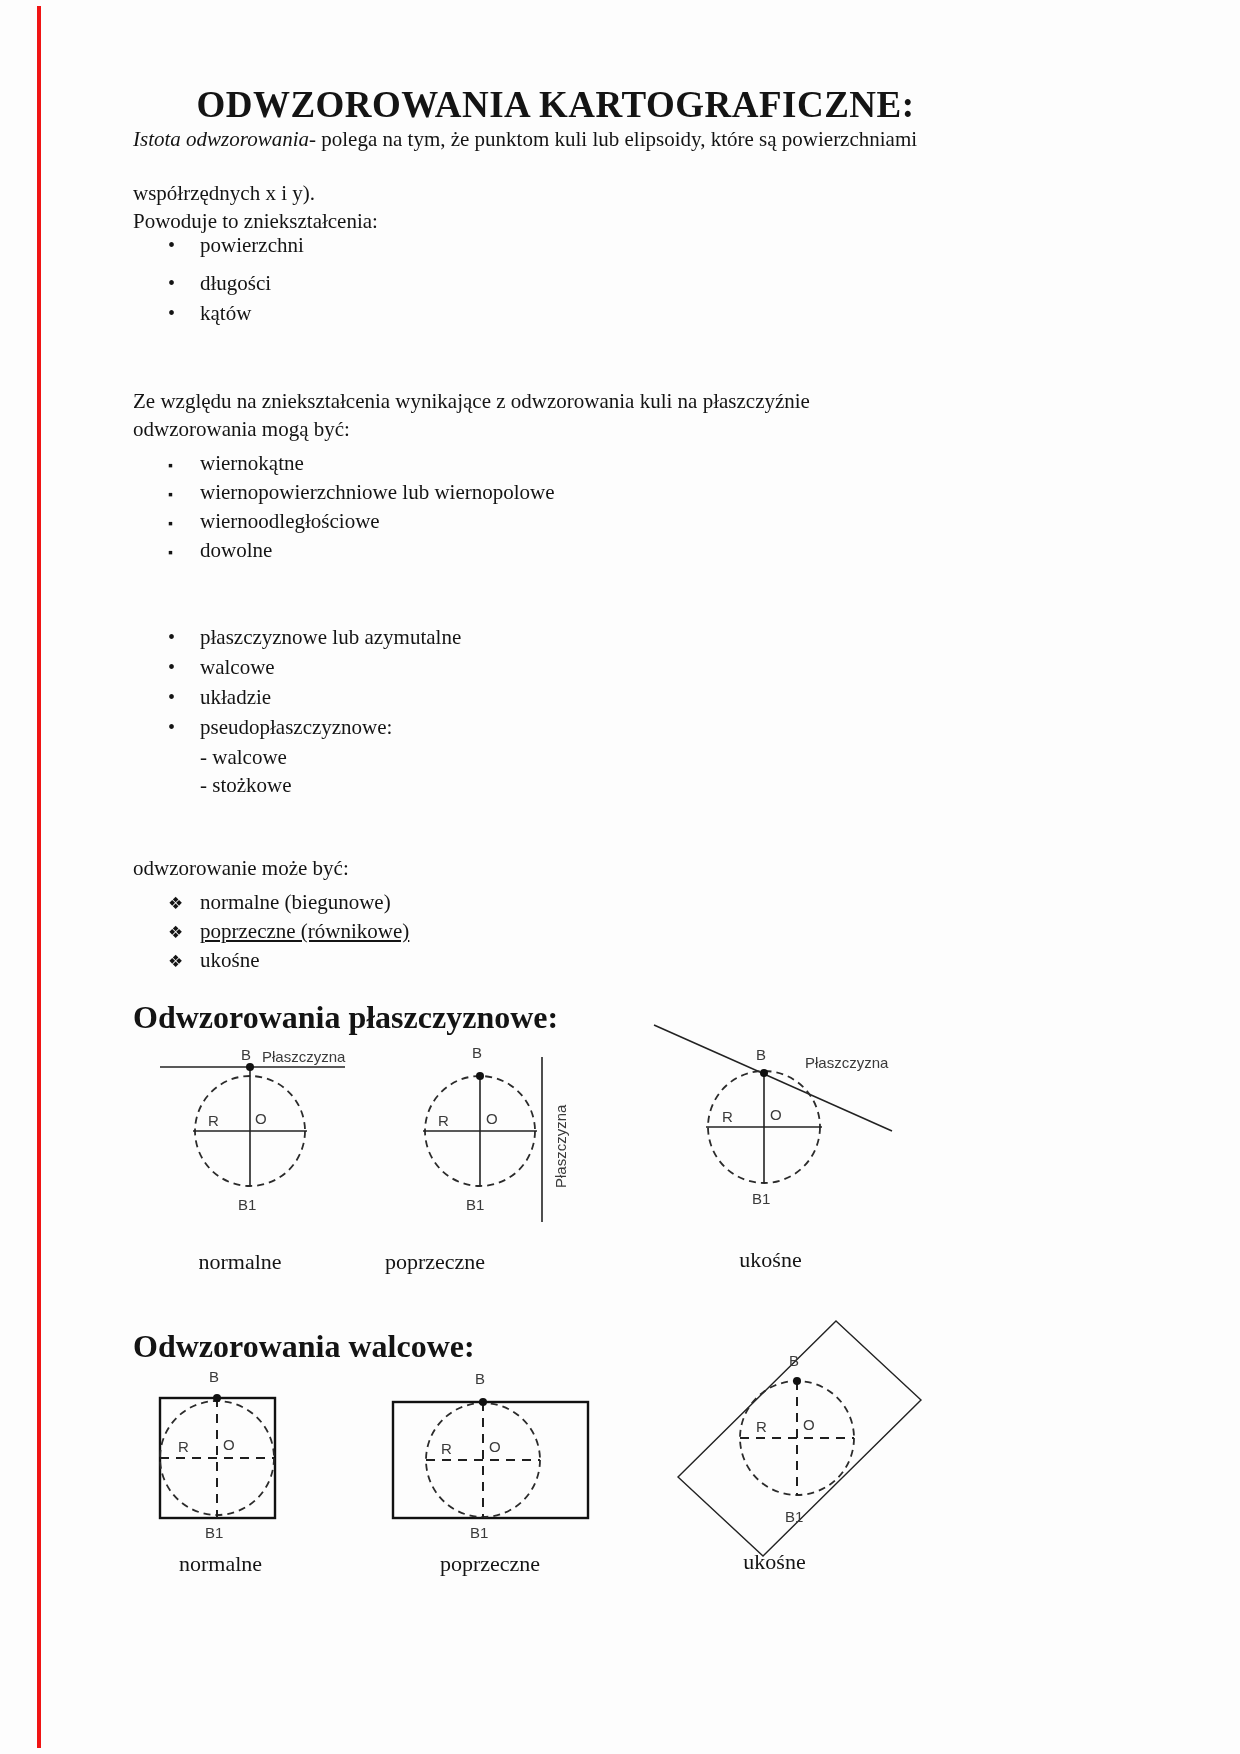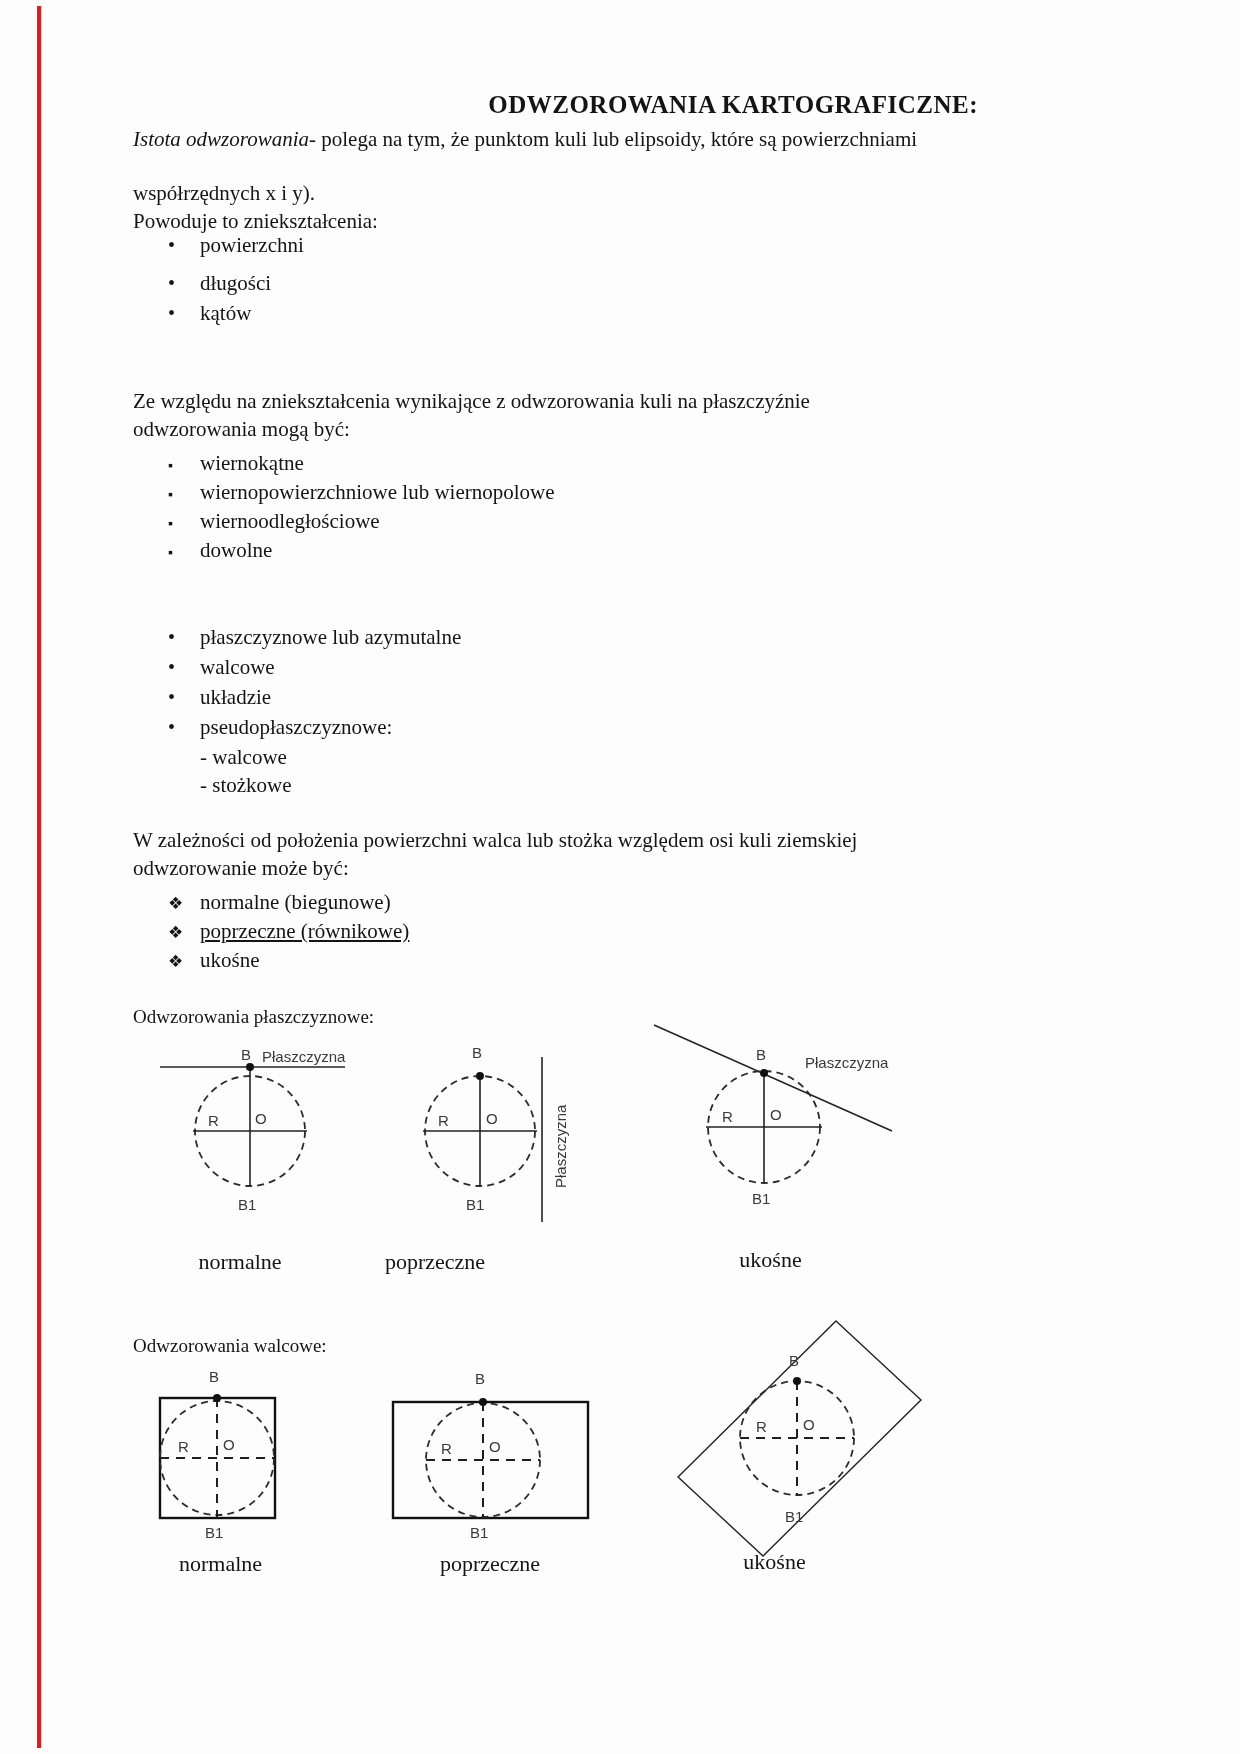--- a/index.html
+++ b/index.html
@@ -7,24 +7,24 @@
     position:relative;
     width:1240px;height:1754px;
     background:#fdfdfd;
     font-family:"Liberation Serif", serif;
     color:#141414;
     overflow:hidden;
     margin:0 auto;
   }
   .redline{position:absolute;left:37px;top:6px;width:4px;height:1742px;}
   .t{position:absolute;white-space:nowrap;font-size:21px;line-height:27px;}
-  .title{position:absolute;left:133px;width:845px;text-align:right;font-weight:bold;font-size:25px;line-height:30px;letter-spacing:.5px;}
+  .title{position:absolute;left:133px;width:845px;text-align:center;font-weight:bold;font-size:37px;line-height:30px;letter-spacing:.5px;}
   .it{font-style:italic;}
   .u{}
-  .bh{position:absolute;white-space:nowrap;font-weight:normal;font-size:19px;line-height:28px;}
+  .bh{position:absolute;white-space:nowrap;font-weight:bold;font-size:32px;line-height:28px;}
   .li{position:absolute;left:168px;white-space:nowrap;font-size:21px;line-height:27px;}
   .mk{display:inline-block;width:32px;}
   .mk-round{font-size:20px;}
   .mk-square{font-size:14px;}
   .mk-diamond{font-size:17px;font-family:"DejaVu Sans",sans-serif;}
   .cap{position:absolute;text-align:center;font-size:22px;line-height:27px;}
   svg{position:absolute;overflow:visible;}
   svg text{font-family:"Liberation Sans",sans-serif;font-size:15px;fill:#3a3a3a;}
   .ln{stroke:#222;stroke-width:1.6;fill:none;}
   .circ{stroke:#2b2b2b;stroke-width:1.8;fill:none;stroke-dasharray:7 5;}
@@ -57,21 +57,20 @@
   <div class="li" style="top:508px;"><span class="mk mk-square">▪</span><span>wiernoodległościowe</span></div>
   <div class="li" style="top:537px;"><span class="mk mk-square">▪</span><span>dowolne</span></div>
 
   <div class="li" style="top:624px;"><span class="mk mk-round">•</span><span>płaszczyznowe lub azymutalne</span></div>
   <div class="li" style="top:654px;"><span class="mk mk-round">•</span><span>walcowe</span></div>
   <div class="li" style="top:684px;"><span class="mk mk-round">•</span><span>układzie</span></div>
   <div class="li" style="top:714px;"><span class="mk mk-round">•</span><span>pseudopłaszczyznowe:</span></div>
   <div class="t" style="left:200px;top:744px;">- walcowe</div>
   <div class="t" style="left:200px;top:772px;">- stożkowe</div>
 
-  <div class="t u" style="left:133px;top:827px;">W zależności od położenia powierzchni walca lub stożka względem osi kuli ziemskiej</div>
   <div class="t u" style="left:133px;top:855px;">odwzorowanie może być:</div>
   <div class="li" style="top:889px;"><span class="mk mk-diamond">❖</span><span>normalne (biegunowe)</span></div>
   <div class="li" style="top:918px;text-decoration:underline;"><span class="mk mk-diamond">❖</span><span>poprzeczne (równikowe)</span></div>
   <div class="li" style="top:947px;"><span class="mk mk-diamond">❖</span><span>ukośne</span></div>
 
   <div class="bh" style="left:133px;top:1003px;">Odwzorowania płaszczyznowe:</div>
 
   <svg style="left:140px;top:1040px;" width="220" height="180">
     <line class="ln" x1="20" y1="27" x2="205" y2="27"></line>
     <circle class="circ" cx="110" cy="91" r="55"></circle>

